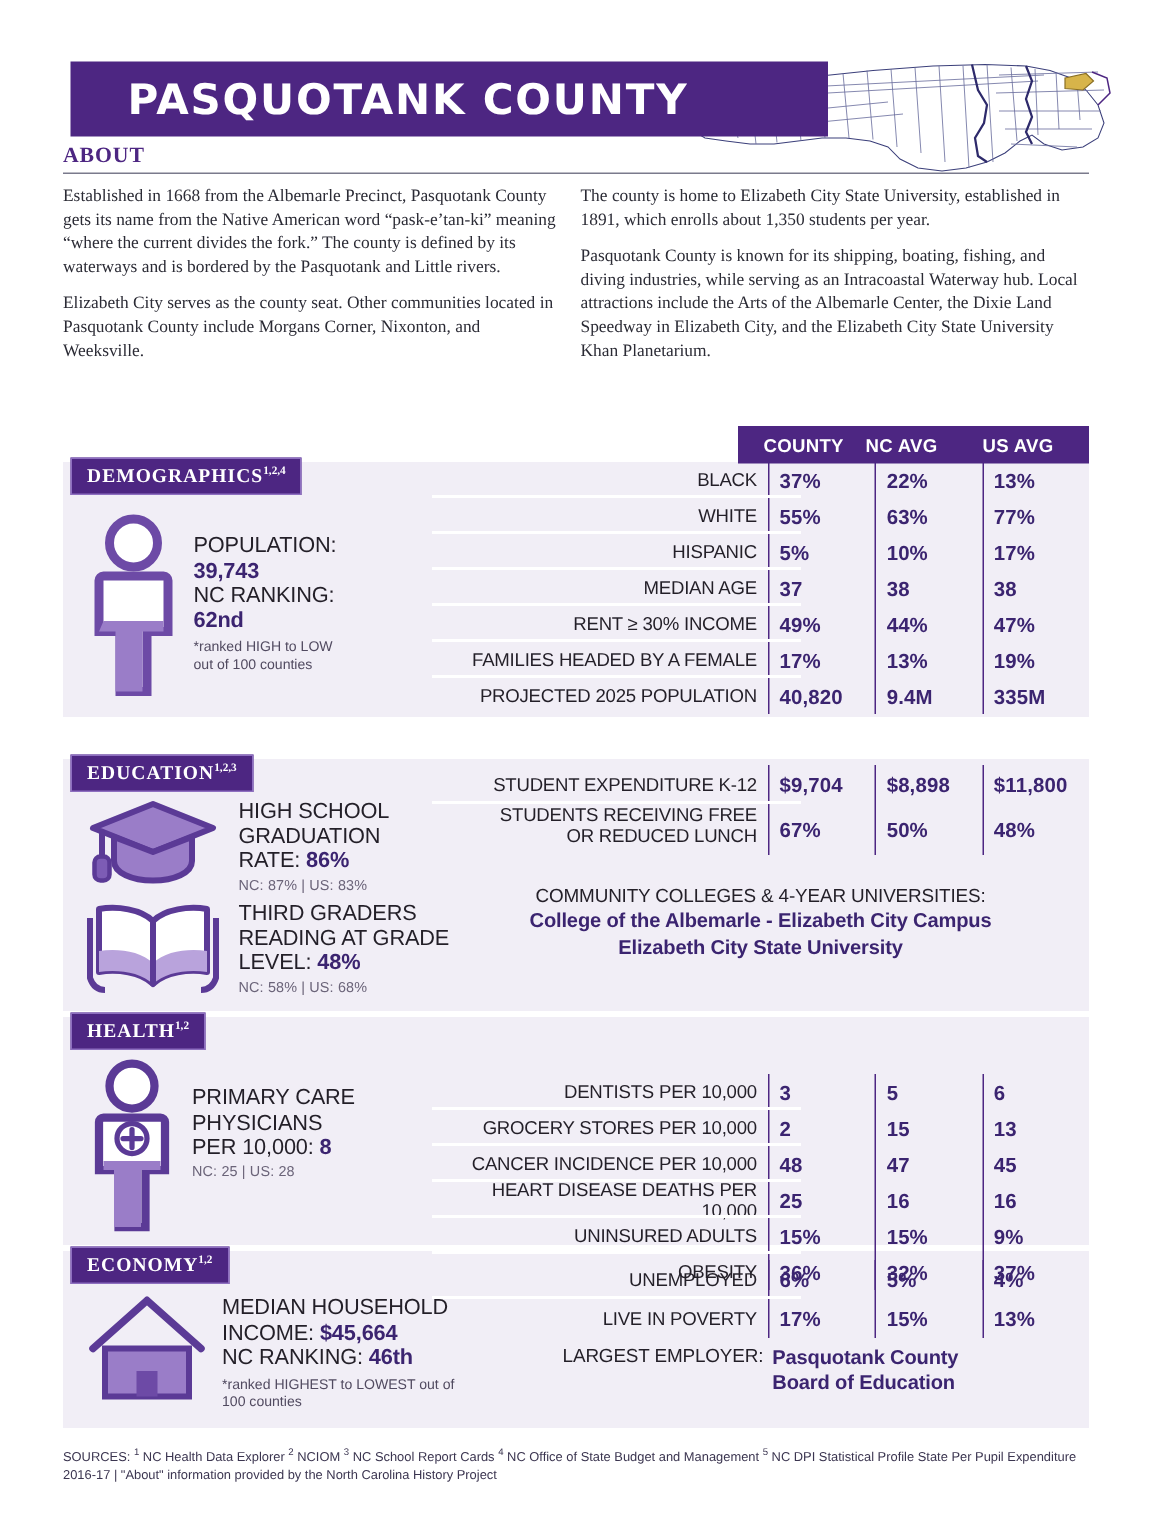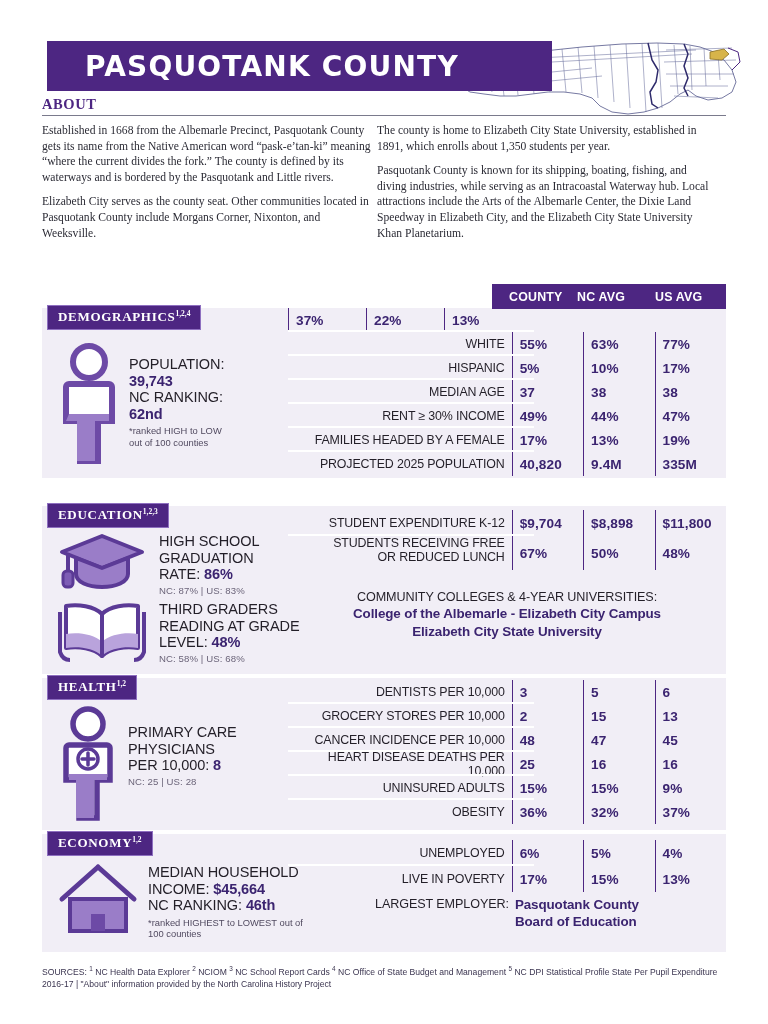--- a/index.html
+++ b/index.html
@@ -27,21 +27,21 @@
   .nc-map { position: absolute; left: 452px; top: 30px; width: 290px; height: 95px; }
 
   
   .about { position: absolute; left: 42px; top: 96px; width: 684px; }
   .about-head {
     font-family: "Liberation Serif", serif;
     font-weight: bold; font-size: 14.5px; color: #4d2682;
     letter-spacing: 0.6px; padding-bottom: 2px;
   }
   .about-rule { height: 1px; background: #7a7a8c; width: 684px; margin-bottom: 7px; }
-  .about-cols { display: flex; gap: 2px; }
+  .about-cols { display: flex; gap: 12px; }
   .about-col { width: 333px; }
   .about-col p {
     font-family: "Liberation Serif", serif;
     font-size: 11.6px; line-height: 15.6px; color: #2b2b35;
     margin-bottom: 9px;
   }
 
   
   .section { position: absolute; left: 42px; width: 684px; }
   .panel { position: absolute; background: #f1eef6; }
@@ -180,20 +180,21 @@
         <div class="big">POPULATION:</div>
         <div class="big"><b>39,743</b></div>
         <div class="big">NC RANKING:</div>
         <div class="big"><b>62nd</b></div>
         <div class="note" style="width:108px;">*ranked HIGH to LOW out of 100 counties</div>
       </div>
     </div>
 
     <div class="dtable" style="left:246px; top:0px; width:438px;">
         <div class="drow" style="height: 24px;">
+          <div class="lbl" style="width: 246px;">BLACK</div>
           <div class="val" style="width: 78px;">37%</div>
           <div class="val" style="width: 78px;">22%</div>
           <div class="val" style="width: 78px;">13%</div>
           <div class="rowline" style="width: 246px;"></div>
         </div>
         <div class="drow" style="height: 24px;">
           <div class="lbl" style="width: 246px;">WHITE</div>
           <div class="val" style="width: 78px;">55%</div>
           <div class="val" style="width: 78px;">63%</div>
           <div class="val" style="width: 78px;">77%</div>
@@ -316,21 +317,21 @@
       </svg>
       <div class="txt" style="padding-top:20px; padding-left:10px;">
         <div class="big">PRIMARY CARE</div>
         <div class="big">PHYSICIANS</div>
         <div class="big"><span>PER 10,000: </span><b>8</b></div>
         <div class="sub">NC: 25 | US: 28</div>
       </div>
     </div>
 
     <div class="dtable" style="left:246px; top:2px; width:438px;">
-        <div class="drow" style="height: 24px;">
+        <div class="drow" style="height: 24px; margin-top: 36px;">
           <div class="lbl" style="width: 246px;">DENTISTS PER 10,000</div>
           <div class="val" style="width: 78px;">3</div>
           <div class="val" style="width: 78px;">5</div>
           <div class="val" style="width: 78px;">6</div>
           <div class="rowline" style="width: 246px;"></div>
         </div>
         <div class="drow" style="height: 24px; justify-content: center;">
           <div class="lbl" style="width: 246px;">GROCERY STORES PER 10,000</div>
           <div class="val" style="width: 78px;">2</div>
           <div class="val" style="width: 78px;">15</div>

